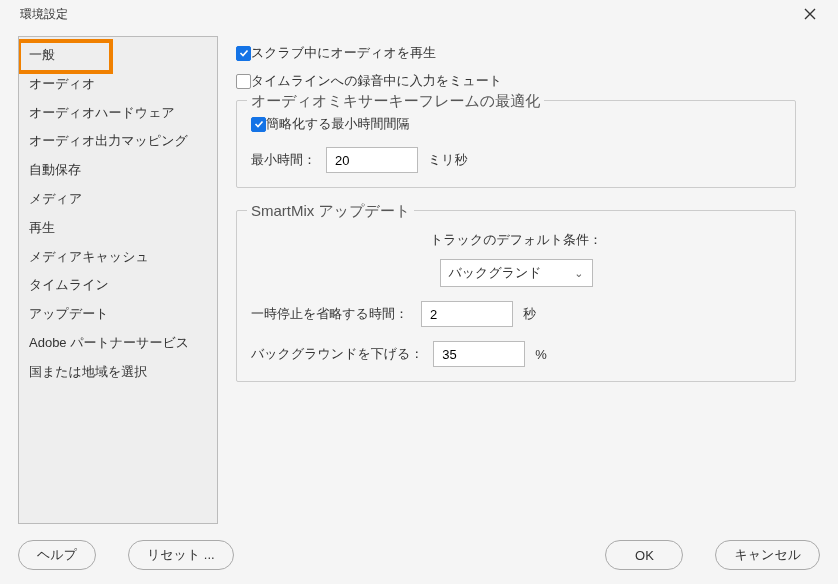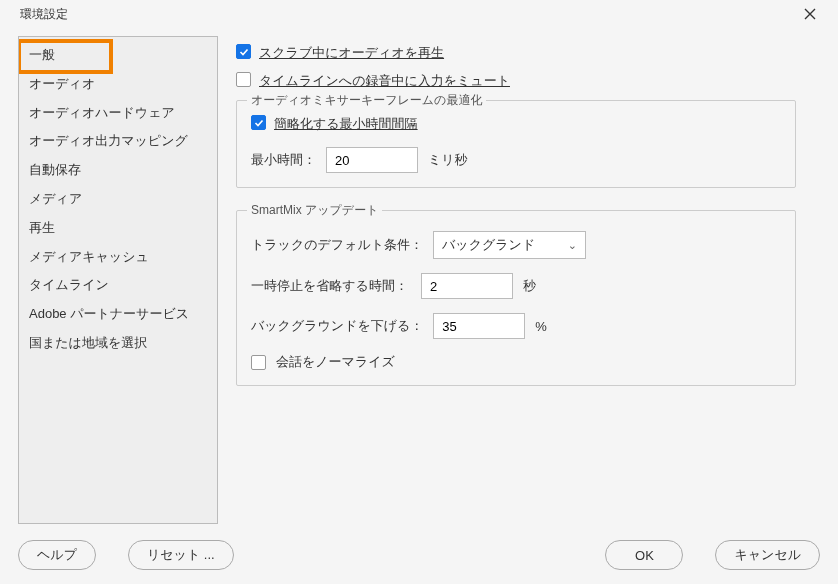--- a/index.html
+++ b/index.html
@@ -56,25 +56,23 @@
     position: absolute;
     border: 4px solid #f08000;
     pointer-events: none;
   }
   .main {
     flex: 1;
     padding-top: 8px;
   }
   .row {
     display: flex;
-    align-items: flex-start;
-    gap: 8px;
+    align-items: center;
     margin-bottom: 10px;
     font-size: 13px;
-    text-decoration: underline;
   }
   .checkbox {
     width: 15px; height: 15px;
     border: 1px solid #999;
     border-radius: 2px;
     display: inline-flex;
     align-items: center;
     justify-content: center;
     background: #fff;
     cursor: pointer;
@@ -92,21 +90,21 @@
     margin-top: 6px;
     margin-bottom: 22px;
     position: relative;
   }
   .legend {
     position: absolute;
     top: -9px;
     left: 10px;
     background: #f5f5f5;
     padding: 0 4px;
-    font-size: 12px;
+    font-size: 15px;
     color: #555;
   }
   .form-row {
     display: flex;
     align-items: center;
     gap: 10px;
     margin-top: 14px;
     font-size: 13px;
   }
   .form-label {
@@ -175,20 +173,21 @@
   <div class="sidebar">
     <div class="sidebar-item">一般</div>
     <div class="sidebar-item selected">オーディオ</div>
     <div class="sidebar-item">オーディオハードウェア</div>
     <div class="sidebar-item">オーディオ出力マッピング</div>
     <div class="sidebar-item">自動保存</div>
     <div class="sidebar-item">メディア</div>
     <div class="sidebar-item">再生</div>
     <div class="sidebar-item">メディアキャッシュ</div>
     <div class="sidebar-item">タイムライン</div>
+    <div class="sidebar-item">アップデート</div>
     <div class="sidebar-item">Adobe パートナーサービス</div>
     <div class="sidebar-item">国または地域を選択</div>
     <div class="orange-box" style="top:2px;left:-2px;width:96px;height:35px;"></div>
   </div>
 
   <div class="main">
 
     <div class="row">
       <span class="checkbox checked">
         <svg width="10" height="10" viewBox="0 0 10 10">
@@ -218,46 +217,40 @@
       <div class="form-row">
         <span>最小時間：</span>
         <input class="text-input" value="20" style="">
         <span>ミリ秒</span>
       </div>
     </div>
 
     <div class="fieldset" style="width:560px;">
       <span class="legend">SmartMix アップデート</span>
 
-      <div class="form-row" style="margin-top:6px;">
+      <div class="form-row" style="margin-top:6px;flex-direction:column;">
         <span class="form-label">トラックのデフォルト条件：</span>
         <div class="select">
           <span>バックグランド</span>
           <span class="chev">⌄</span>
         </div>
       </div>
 
       <div class="form-row">
         <span class="form-label">一時停止を省略する時間：</span>
         <input class="text-input" value="2" style="">
         <span>秒</span>
       </div>
 
       <div class="form-row">
         <span class="form-label">バックグラウンドを下げる：</span>
         <input class="text-input" value="35" style="">
         <span>%</span>
       </div>
 
-      <div class="form-row">
-        <span class="checkbox">
-          
-        </span>
-        <span>会話をノーマライズ</span>
-      </div>
     </div>
 
   </div>
 </div>
 
 <div class="footer">
   <div class="footer-left">
     <div class="btn">ヘルプ</div>
     <div class="btn">リセット ...</div>
   </div>

